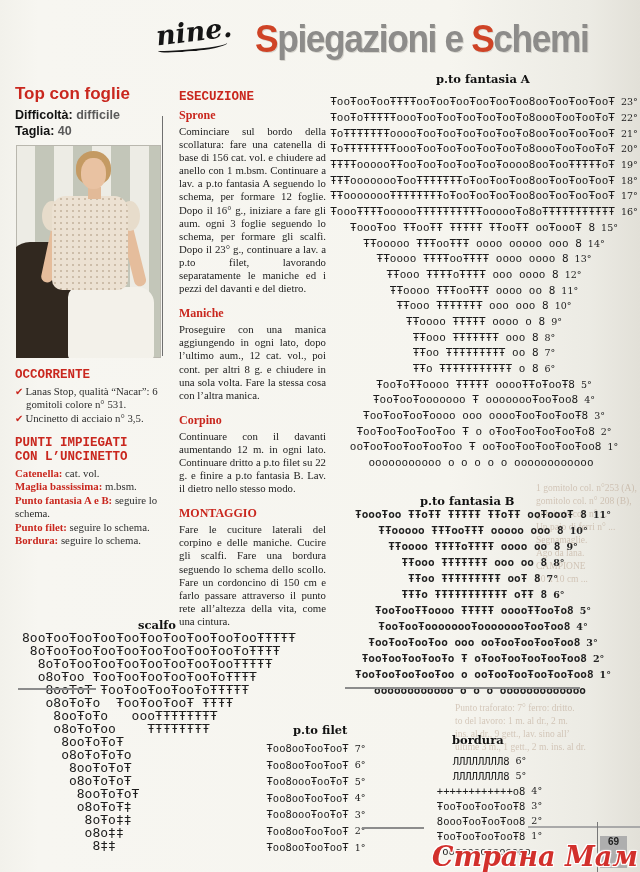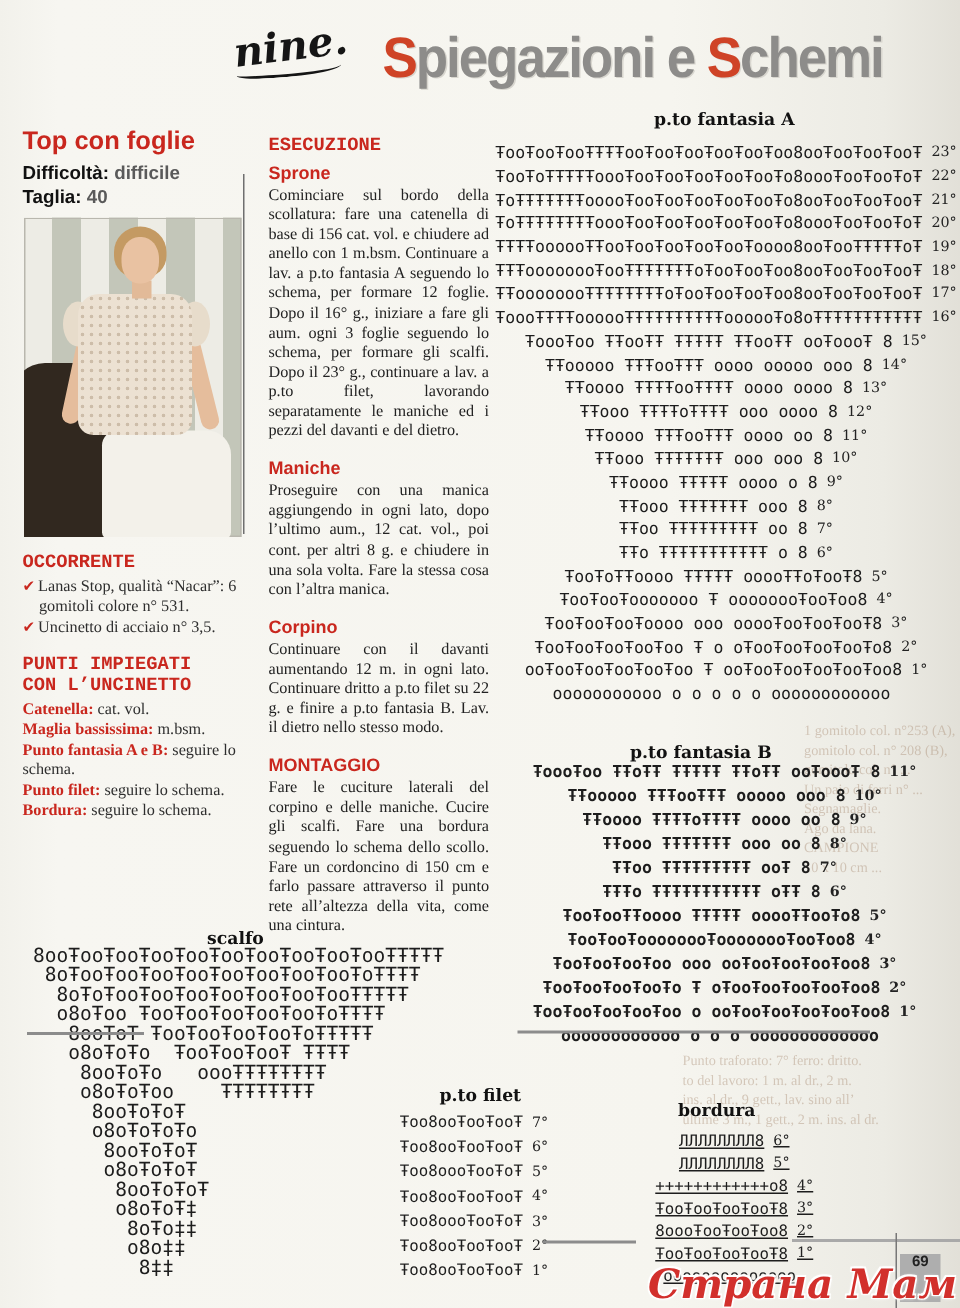--- a/index.html
+++ b/index.html
@@ -47,39 +47,39 @@
   .sec-h{font-family:Liberation Mono, monospace;font-weight:bold;font-size:12.5px;color:#c9271e;margin:10px 0 3px 0;line-height:14px;}
   .chk-item{font-size:10.8px;line-height:13.2px;padding-left:11px;text-indent:-11px;margin:1px 0;}
   .chk{color:#c9271e;font-size:10px;margin-right:2px;}
   .lead-item{font-size:10.8px;line-height:13.5px;}
   .lead{font-weight:bold;color:#c9271e;}
 
   
   #execcol{position:absolute;left:179px;top:90px;width:147px;}
   #execcol .sec-h{margin:0 0 4px 0;}
   .exec-sec{margin-bottom:11px;}
-  .exec-head{font-family:Liberation Sans, sans-serif;font-weight:bold;font-size:12px;color:#c9271e;margin:4px 0 2px 0;}
+  .exec-head{font-family:Liberation Serif, serif;font-weight:bold;font-size:12px;color:#c9271e;margin:4px 0 2px 0;}
   .exec-body{font-size:10.8px;line-height:13.1px;text-align:justify;color:#222;}
 
   
   .dlabel{position:absolute;font-family:"DejaVu Serif",serif;font-weight:bold;font-size:11.5px;color:#111;white-space:nowrap;}
   .diag{position:absolute;font-family:"DejaVu Sans Mono",monospace;color:#1d1d1d;}
   .diag .row{display:flex;align-items:center;justify-content:center;}
   .diag .sym{white-space:pre;}
   .diag .lbl{font-family:"DejaVu Serif",serif;font-size:9.5px;color:#222;margin-left:6px;white-space:nowrap;}
   #diagA{left:330px;top:94px;width:308px;font-size:11px;}
   #diagA .row{height:15.7px;}
   #diagB{left:330px;top:506px;width:306px;font-size:11px;}
   #diagB .row{height:16px;font-weight:bold;}
   #diagScalfo{left:22px;top:631px;width:290px;font-size:13px;line-height:13px;}
   #diagScalfo .row{justify-content:flex-start;height:13px;}
   #diagFilet{left:256px;top:740px;width:120px;font-size:10.5px;}
   #diagFilet .row{height:16.5px;justify-content:center;}
   #diagBord{left:412px;top:753px;width:155px;font-size:10.5px;}
-  #diagBord .row{height:15px;text-decoration:underline;}
+  #diagBord .row{height:15px;}
 
   
   .bleed{position:absolute;color:#a98c74;opacity:.42;filter:blur(.5px);font-size:9.5px;line-height:13px;}
   .bleed div{white-space:nowrap;}
 
   
   #pagebadge{position:absolute;left:600px;top:836px;width:27px;height:32px;background:#aeaeae;
     display:flex;justify-content:center;align-items:flex-start;
     font-family:"Liberation Sans",sans-serif;font-weight:bold;font-size:10px;color:#222;}
   #watermark{position:absolute;right:2px;bottom:0px;font-family:"DejaVu Serif",serif;

